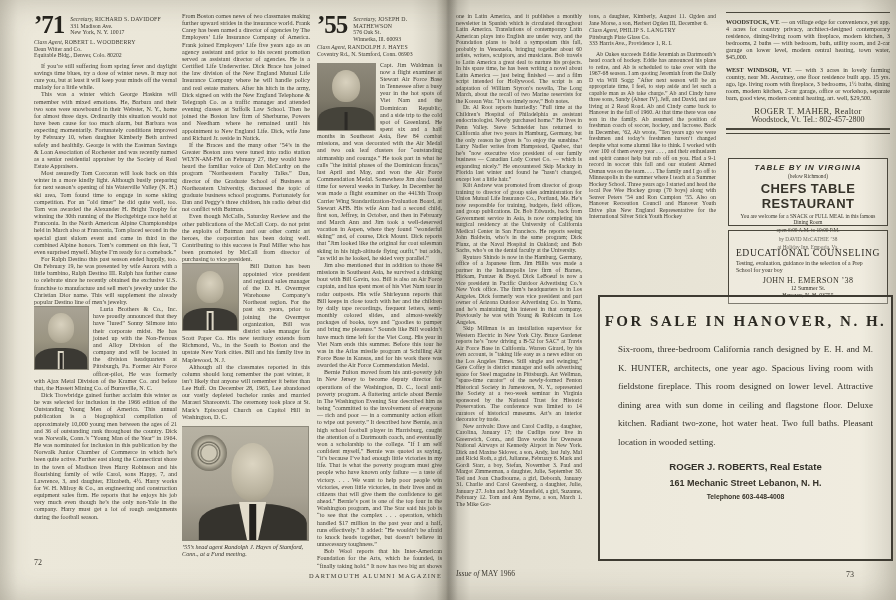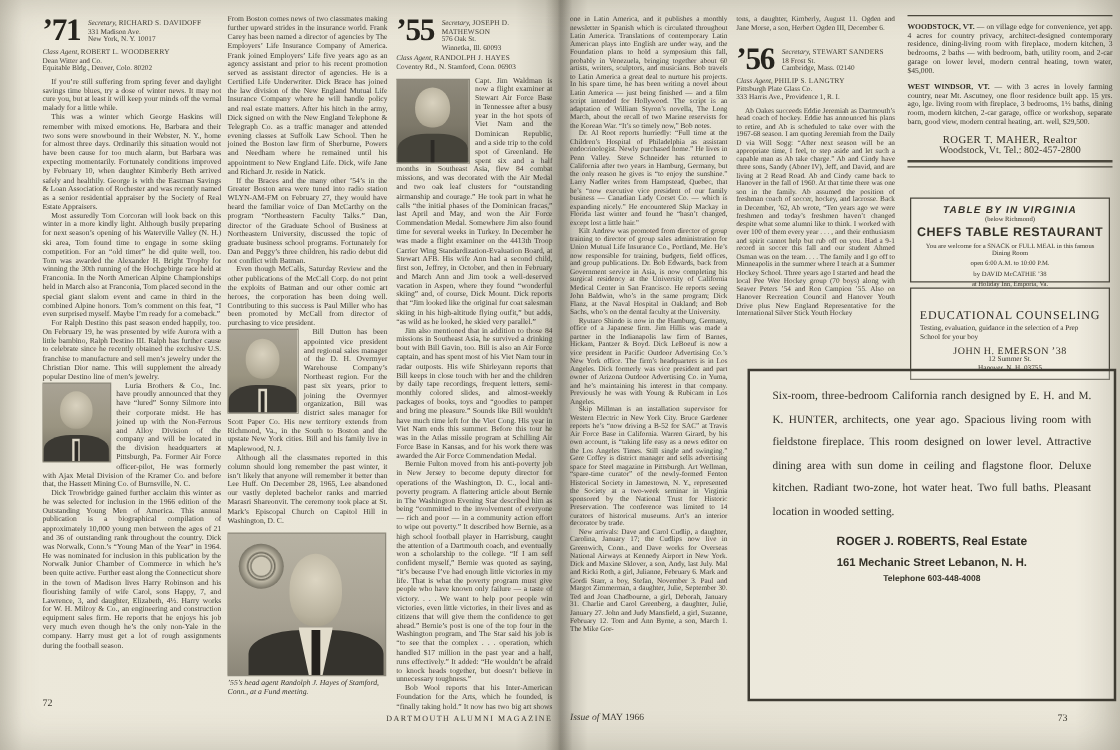--- a/index.html
+++ b/index.html
@@ -39,21 +39,21 @@
   .ad-realtor{left:726px;top:12px;width:164px;border-top:1px solid #4a473c;padding-top:6px;font-size:6.1px;line-height:7px;text-align:justify;}
   .ad-realtor p{margin:0 0 6px 0;}
   .lead{font-weight:bold;}
   .realtor-name{font-size:8.6px;text-align:center;margin:2px 0 0 0;letter-spacing:.3px;}
   .realtor-contact{font-size:8px;text-align:center;margin:1px 0 5px 0;}
   .rule-double{height:3px;border-top:2px solid #4a473c;border-bottom:1px solid #4a473c;}
   .ad-box{border:1px solid #4a473c;background:rgba(255,253,244,.25);text-align:center;}
   .ad-restaurant{left:728px;top:158px;width:150px;height:62px;padding:4px 4px 0 4px;}
   .rest-l1{font-family:"Liberation Sans",sans-serif;font-weight:bold;font-style:italic;font-size:8px;letter-spacing:1px;}
   .rest-l2{font-size:5.3px;margin-top:1px;}
-  .rest-l3{font-family:"Liberation Sans",sans-serif;font-weight:bold;font-size:10px;margin-top:2px;letter-spacing:.4px;}
+  .rest-l3{font-family:"Liberation Sans",sans-serif;font-weight:bold;font-size:13px;margin-top:2px;letter-spacing:.4px;}
   .rest-small{font-size:5.3px;line-height:6.2px;margin-top:2px;}
   .ad-counseling{left:728px;top:230px;width:150px;height:56px;padding:16px 4px 0 4px;}
   .coun-title{font-size:9.6px;letter-spacing:.6px;color:#2c2a24;}
   .coun-body{font-size:5.8px;line-height:6.6px;margin-top:2px;text-align:left;padding:0 3px;}
   .coun-name{font-size:8px;letter-spacing:.4px;margin-top:3px;}
   .coun-addr{font-size:5.8px;line-height:6.6px;}
   .ad-forsale{left:598px;top:295px;width:291px;height:262px;border:2px solid #3e3b32;background:rgba(252,250,240,.3);}
   .fs-title{font-size:15px;font-weight:bold;letter-spacing:2.5px;text-align:center;margin-top:16px;color:#2b2922;}
   .fs-body{font-size:9px;line-height:18.5px;margin:10px 18px 0 18px;text-align:justify;color:#33312a;}
   .fs-excl{font-size:9px;margin:0 18px;line-height:18px;}
@@ -154,29 +154,20 @@
     <p class="noindent">one in Latin America, and it publishes a monthly newsletter in Spanish which is circulated throughout Latin America. Translations of contemporary Latin American plays into English are under way, and the Foundation plans to hold a symposium this fall, probably in Venezuela, bringing together about 60 artists, writers, sculptors, and musicians. Bob travels to Latin America a great deal to nurture his projects. In his spare time, he has been writing a novel about Latin America — just being finished — and a film script intended for Hollywood. The script is an adaptation of William Styron’s novella, The Long March, about the recall of two Marine reservists for the Korean War. “It’s so timely now,” Bob notes.</p>
     <p>Dr. Al Root reports hurriedly: “Full time at the Children’s Hospital of Philadelphia as assistant endocrinologist. Newly purchased home.” He lives in Penn Valley. Steve Schneider has returned to California after two years in Hamburg, Germany, but the only reason he gives is “to enjoy the sunshine.” Larry Nadler writes from Hampstead, Quebec, that he’s “now executive vice president of our family business — Canadian Lady Corset Co. — which is expanding nicely.” He encountered Skip Mackay in Florida last winter and found he “hasn’t changed, except lost a little hair.”</p>
     <p>Kilt Andrew was promoted from director of group training to director of group sales administration for Union Mutual Life Insurance Co., Portland, Me. He’s now responsible for training, budgets, field offices, and group publications. Dr. Bob Edwards, back from Government service in Asia, is now completing his surgical residency at the University of California Medical Center in San Francisco. He reports seeing John Baldwin, who’s in the same program; Dick Flanz, at the Naval Hospital in Oakland; and Bob Sachs, who’s on the dental faculty at the University.</p>
     <p>Ryutaro Shindo is now in the Hamburg, Germany, office of a Japanese firm. Jim Hillis was made a partner in the Indianapolis law firm of Barnes, Hickam, Pantzer &amp; Boyd. Dick LeBoeuf is now a vice president in Pacific Outdoor Advertising Co.’s New York office. The firm’s headquarters is in Los Angeles. Dick formerly was vice president and part owner of Arizona Outdoor Advertising Co. in Yuma, and he’s maintaining his interest in that company. Previously he was with Young &amp; Rubicam in Los Angeles.</p>
     <p>Skip Millman is an installation supervisor for Western Electric in New York City. Bruce Gardener reports he’s “now driving a B-52 for SAC” at Travis Air Force Base in California. Warren Girard, by his own account, is “taking life easy as a news editor on the Los Angeles Times. Still single and swinging.” Gere Coffey is district manager and sells advertising space for Steel magazine in Pittsburgh. Art Wellman, “spare-time curator” of the newly-formed Fenton Historical Society in Jamestown, N. Y., represented the Society at a two-week seminar in Virginia sponsored by the National Trust for Historic Preservation. The conference was limited to 14 curators of historical museums. Art’s an interior decorator by trade.</p>
     <p>New arrivals: Dave and Carol Cudlip, a daughter, Carolina, January 17; the Cudlips now live in Greenwich, Conn., and Dave works for Overseas National Airways at Kennedy Airport in New York. Dick and Maxine Sklover, a son, Andy, last July. Mal and Ricki Roth, a girl, Julianne, February 6. Mark and Gordi Starr, a boy, Stefan, November 3. Paul and Margot Zimmerman, a daughter, Julie, September 30. Ted and Joan Chadbourne, a girl, Deborah, January 31. Charlie and Carol Greenberg, a daughter, Julie, January 27. John and Judy Mansfield, a girl, Suzanne, February 12. Tom and Ann Byrne, a son, March 1. The Mike Gor-</p>
   </div>
 
   <div class="col rcol" style="left:589px;top:13px;width:127px;height:278px;">
     <p class="noindent">tons, a daughter, Kimberly, August 11. Ogden and Jane Morse, a son, Herbert Ogden III, December 6.</p>
-    <div class="class-heading" style="margin-top:10px;">
-      <div class="year">’56</div>
-      <div class="sec-block">
-        <span class="lbl">Secretary,</span>
-        <span class="nm">STEWART SANDERS</span>
-        <div>18 Frost St.</div>
-        <div>Cambridge, Mass. 02140</div>
-      </div>
-    </div>
     <div class="agent-block">
       <span class="lbl">Class Agent,</span>
       <span class="nm">PHILIP S. LANGTRY</span>
       <div>Pittsburgh Plate Glass Co.</div>
       <div>333 Harris Ave., Providence 1, R. I.</div>
     </div>
     <p>Ab Oakes succeeds Eddie Jeremiah as Dartmouth’s head coach of hockey. Eddie has announced his plans to retire, and Ab is scheduled to take over with the 1967-68 season. I am quoting Jeremiah from the Daily D via Will Sogg: “After next season will be an appropriate time, I feel, to step aside and let such a capable man as Ab take charge.” Ab and Cindy have three sons, Sandy (Abner IV), Jeff, and David, and are living at 2 Read Road. Ab and Cindy came back to Hanover in the fall of 1960. At that time there was one son in the family. Ab assumed the position of freshman coach of soccer, hockey, and lacrosse. Back in December, ’62, Ab wrote, “Ten years ago we were freshmen and today’s freshmen haven’t changed despite what some alumni like to think. I worked with over 100 of them every year . . . , and their enthusiasm and spirit cannot help but rub off on you. Had a 9-1 record in soccer this fall and our student Ahmed Osman was on the team. . . . The family and I go off to Minneapolis in the summer where I teach at a Summer Hockey School. Three years ago I started and head the local Pee Wee Hockey group (70 boys) along with Seaver Peters ’54 and Ron Campion ’55. Also on Hanover Recreation Council and Hanover Youth Drive plus New England Representative for the International Silver Stick Youth Hockey</p>
   </div>
 
   <div class="ad ad-realtor">
@@ -199,20 +190,21 @@
 
   <div class="ad ad-box ad-counseling">
     <div class="coun-title">EDUCATIONAL COUNSELING</div>
     <div class="coun-body">Testing, evaluation, guidance in the selection of a Prep School for your boy</div>
     <div class="coun-name">JOHN H. EMERSON ’38</div>
     <div class="coun-addr">12 Summer St.</div>
     <div class="coun-addr">Hanover, N. H. 03755</div>
   </div>
 
   <div class="ad ad-forsale">
+    <div class="fs-title">FOR SALE IN HANOVER, N. H.</div>
     <div class="fs-body">Six-room, three-bedroom California ranch designed by E. H. and M. K. HUNTER, architects, one year ago. Spacious living room with fieldstone fireplace. This room designed on lower level. Attractive dining area with sun dome in ceiling and flagstone floor. Deluxe kitchen. Radiant two-zone, hot water heat. Two full baths. Pleasant location in wooded setting.</div>
     <div class="fs-name">ROGER J. ROBERTS, Real Estate</div>
     <div class="fs-addr">161 Mechanic Street      Lebanon, N. H.</div>
     <div class="fs-phone">Telephone 603-448-4008</div>
   </div>
 
   <div class="pagenum" style="left:34px;top:558px;">72</div>
   <div class="mag-footer">DARTMOUTH ALUMNI MAGAZINE</div>
   <div class="issue-footer">
     <span class="it">Issue of</span>

